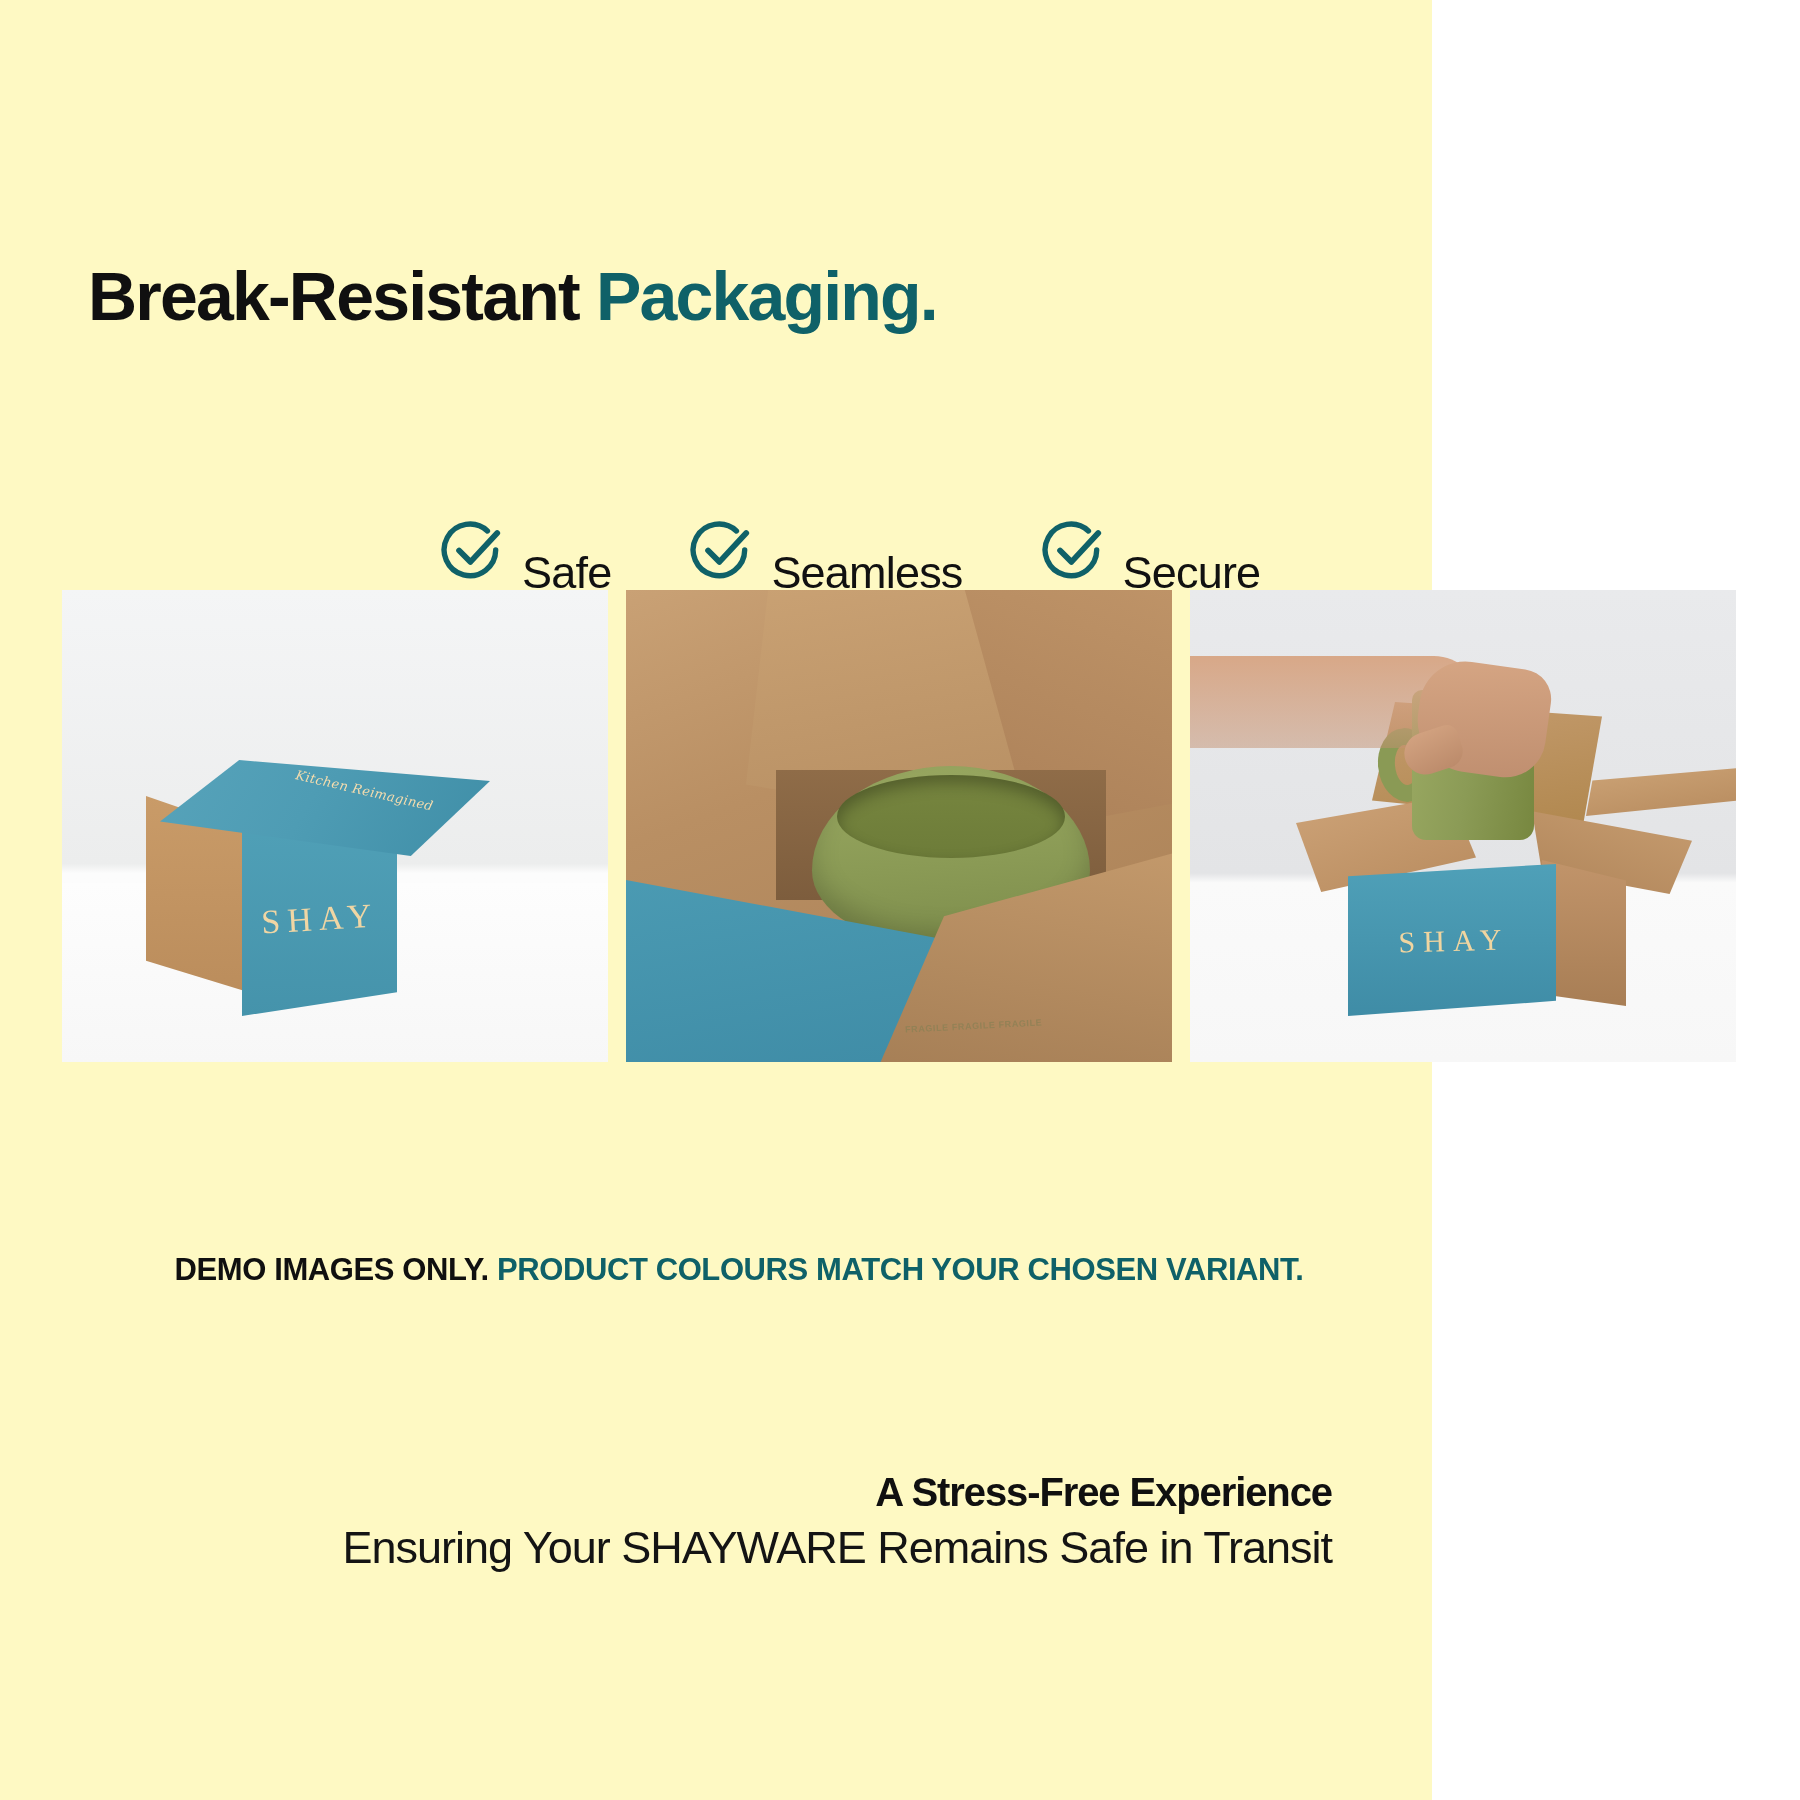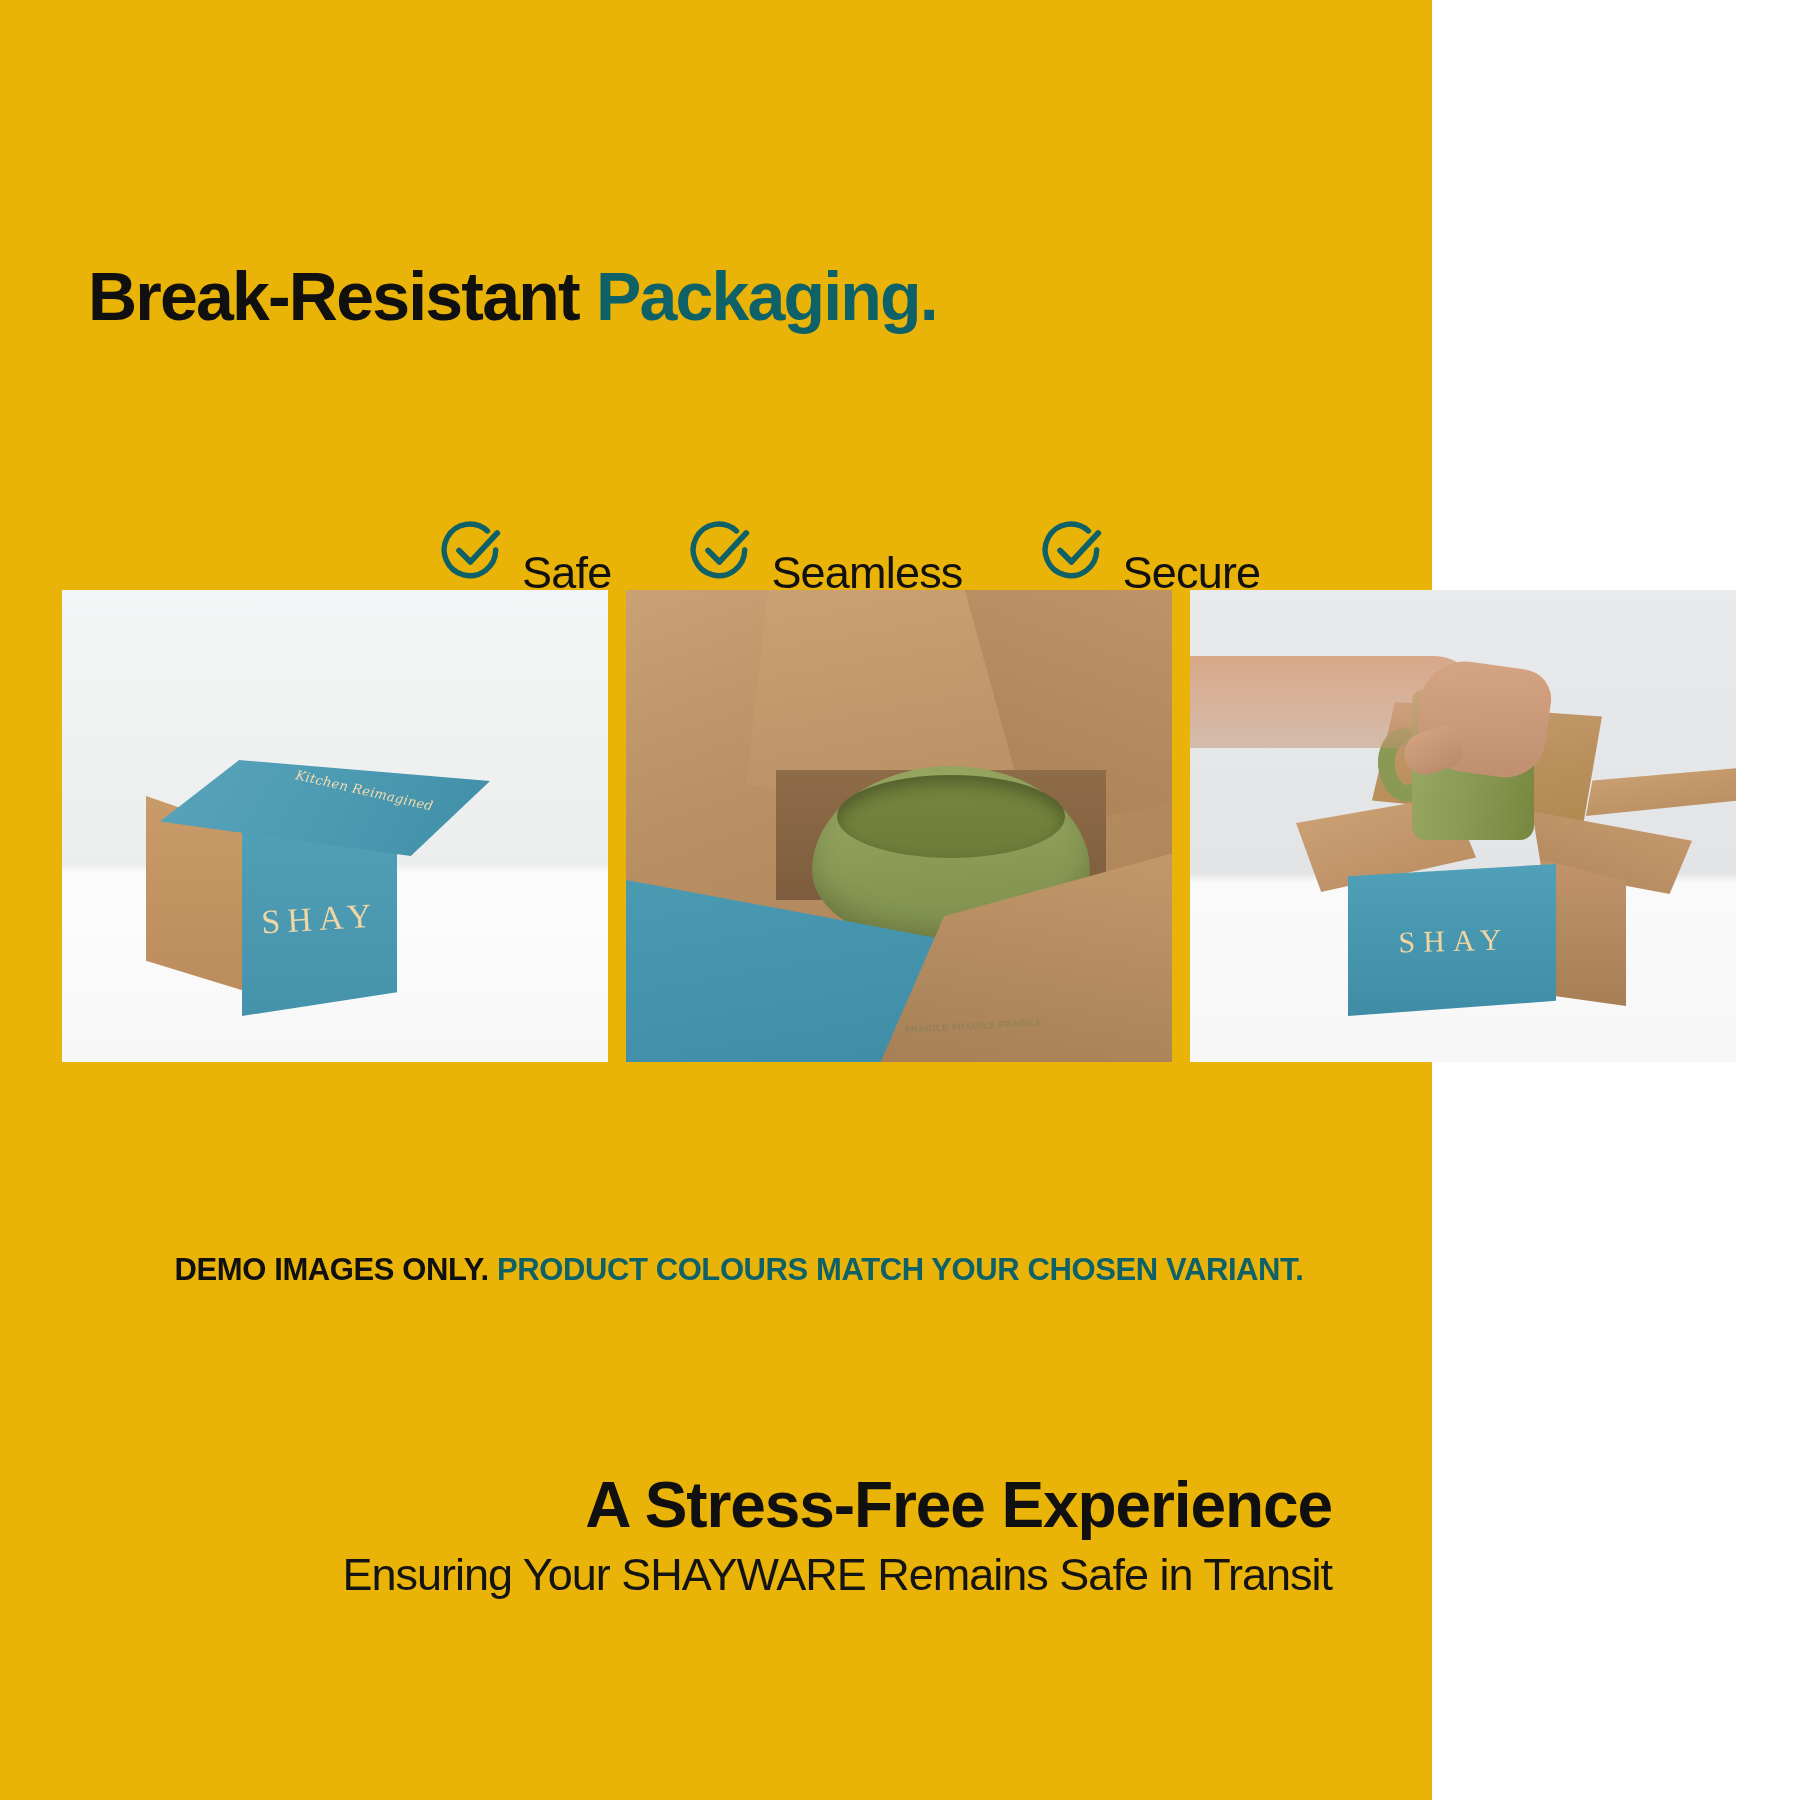--- a/index.html
+++ b/index.html
@@ -9,21 +9,21 @@
     height: 1800px;
     background: #ffffff;
     font-family: "Liberation Sans", sans-serif;
     overflow: hidden;
   }
 
   .page {
     position: relative;
     width: 1432px;
     height: 1800px;
-    background: #eab308;
+    background: #fef9c3;
   }
 
   
   .headline {
     position: absolute;
     left: 88px;
     top: 262px;
     font-size: 68px;
     font-weight: 700;
     letter-spacing: -1.8px;
@@ -259,21 +259,21 @@
 
   
   .footer {
     position: absolute;
     right: 100px;
     top: 1470px;
     width: 1200px;
     text-align: right;
   }
   .footer-title {
-    font-size: 64px;
+    font-size: 40px;
     font-weight: 700;
     color: #101010;
     letter-spacing: -1.1px;
     line-height: 1.12;
     white-space: nowrap;
   }
   .footer-sub {
     font-size: 45px;
     font-weight: 400;
     color: #141414;

